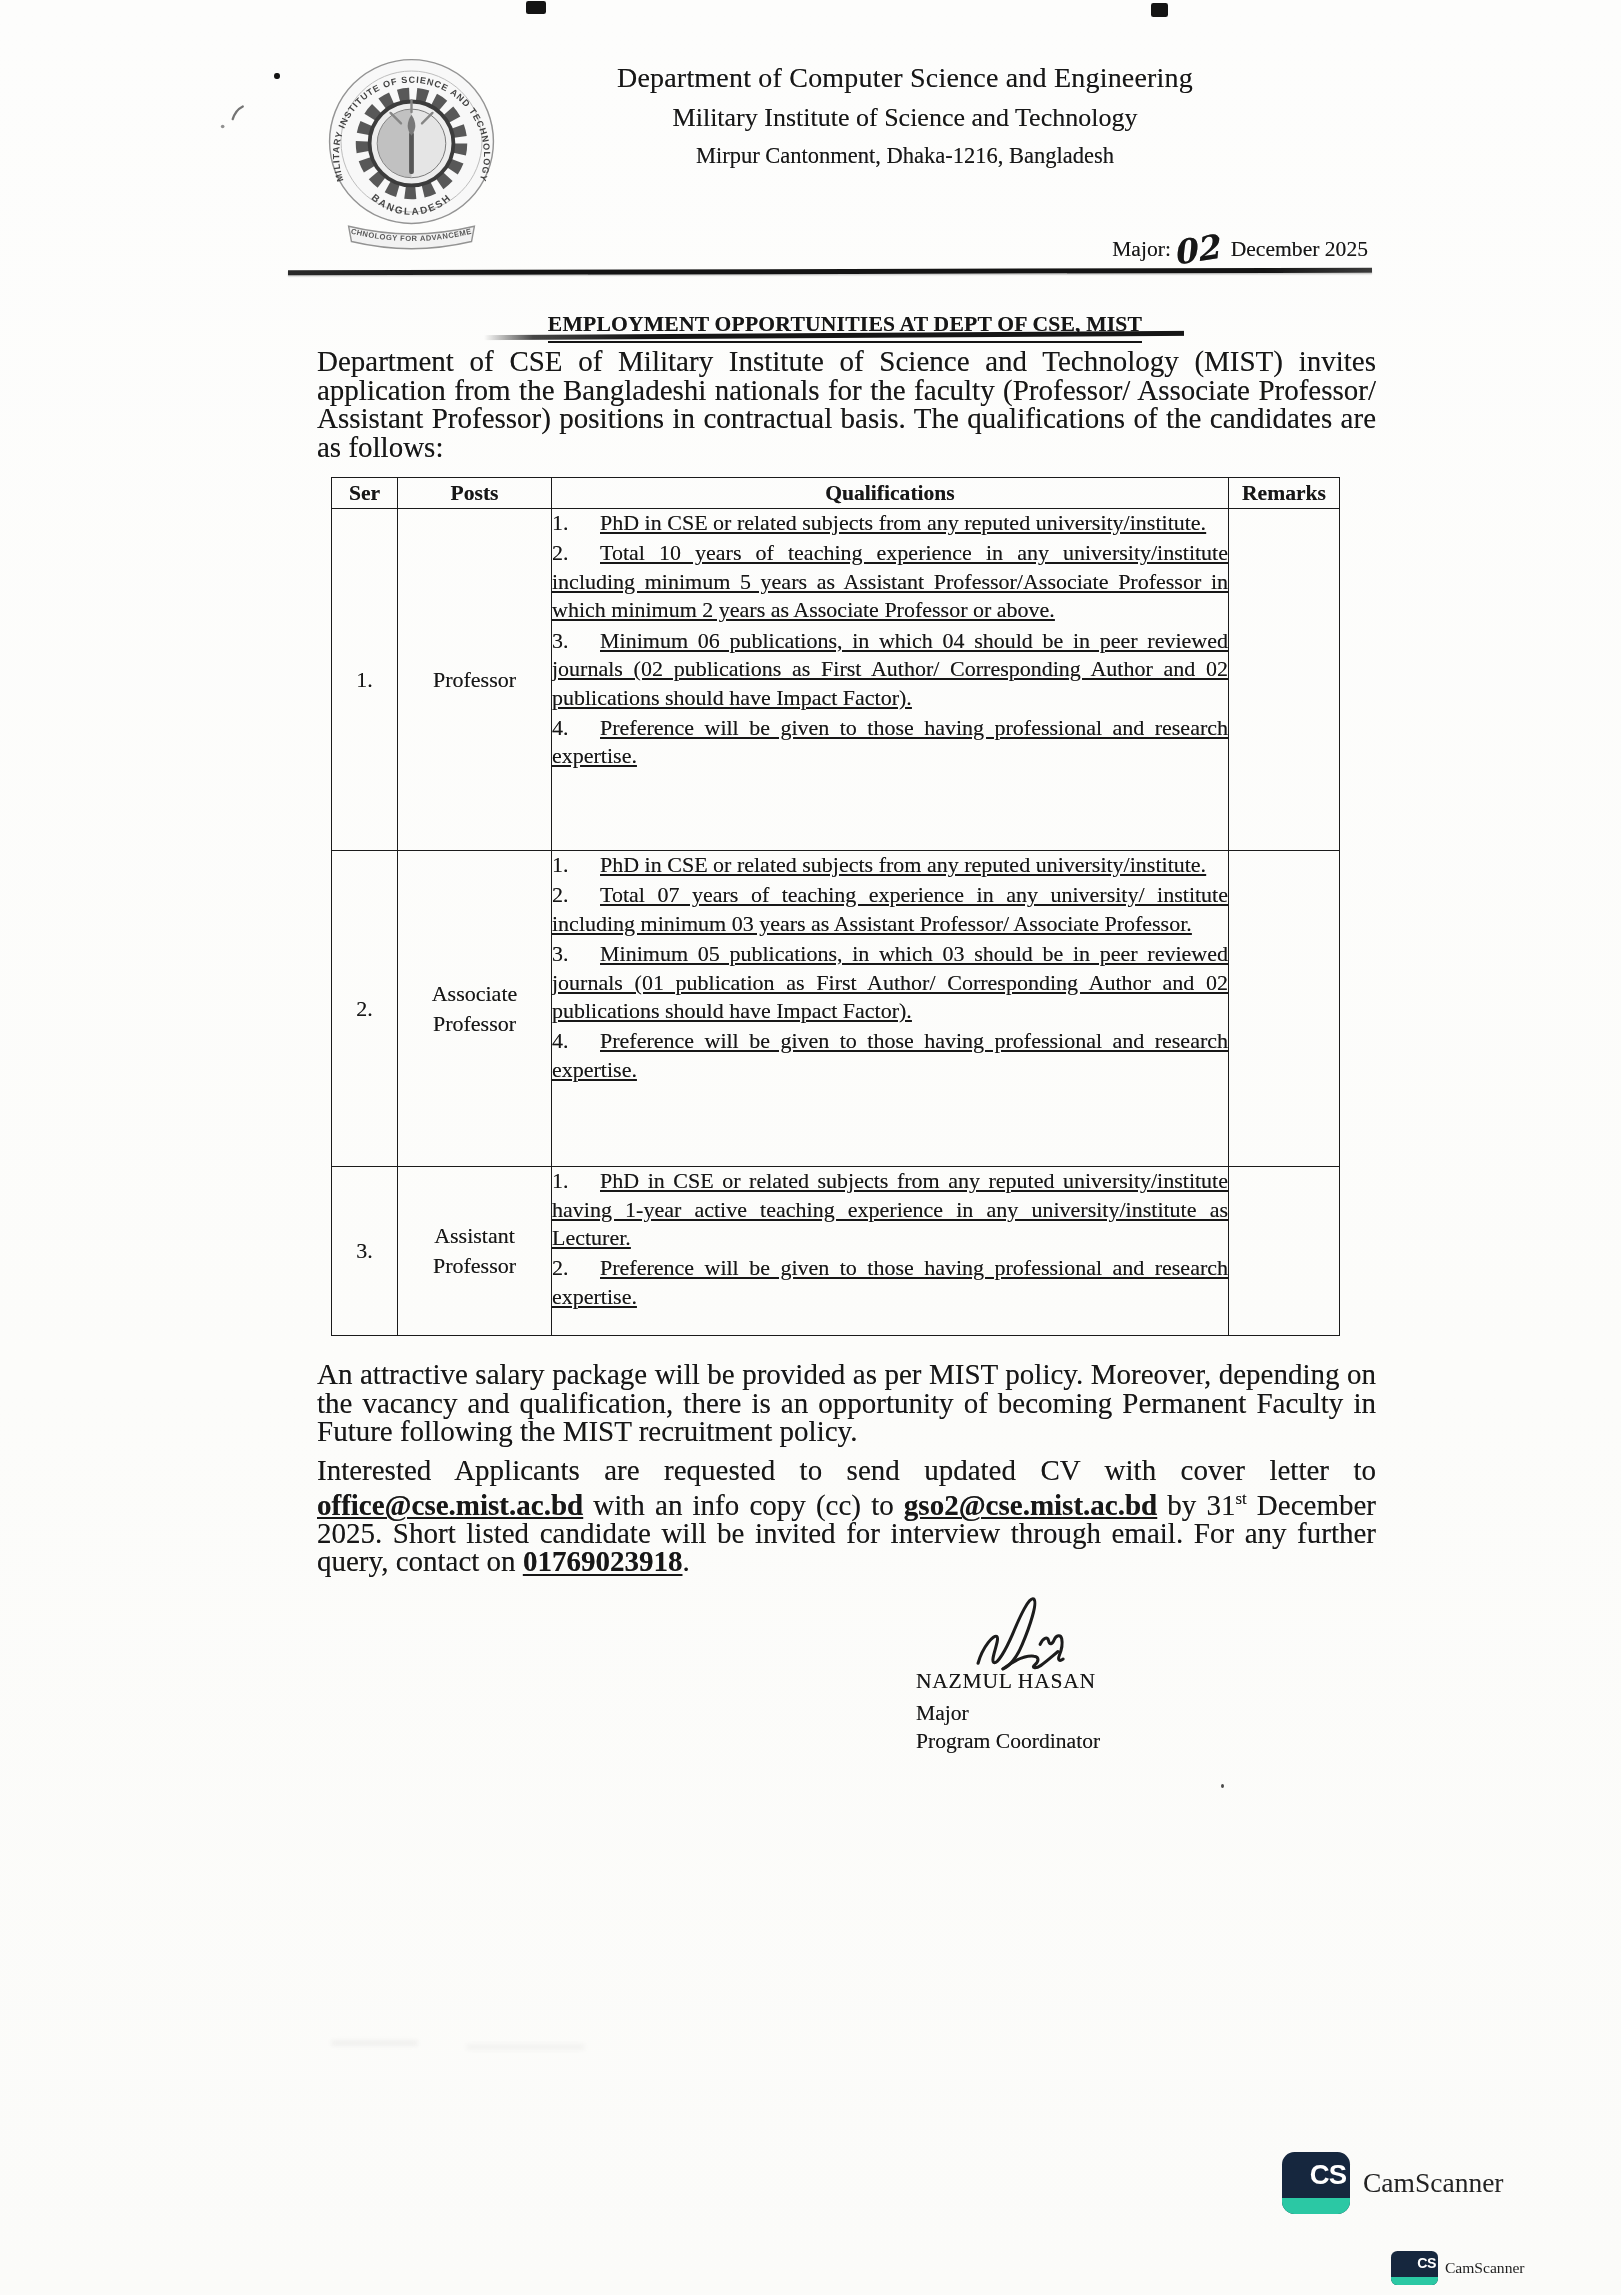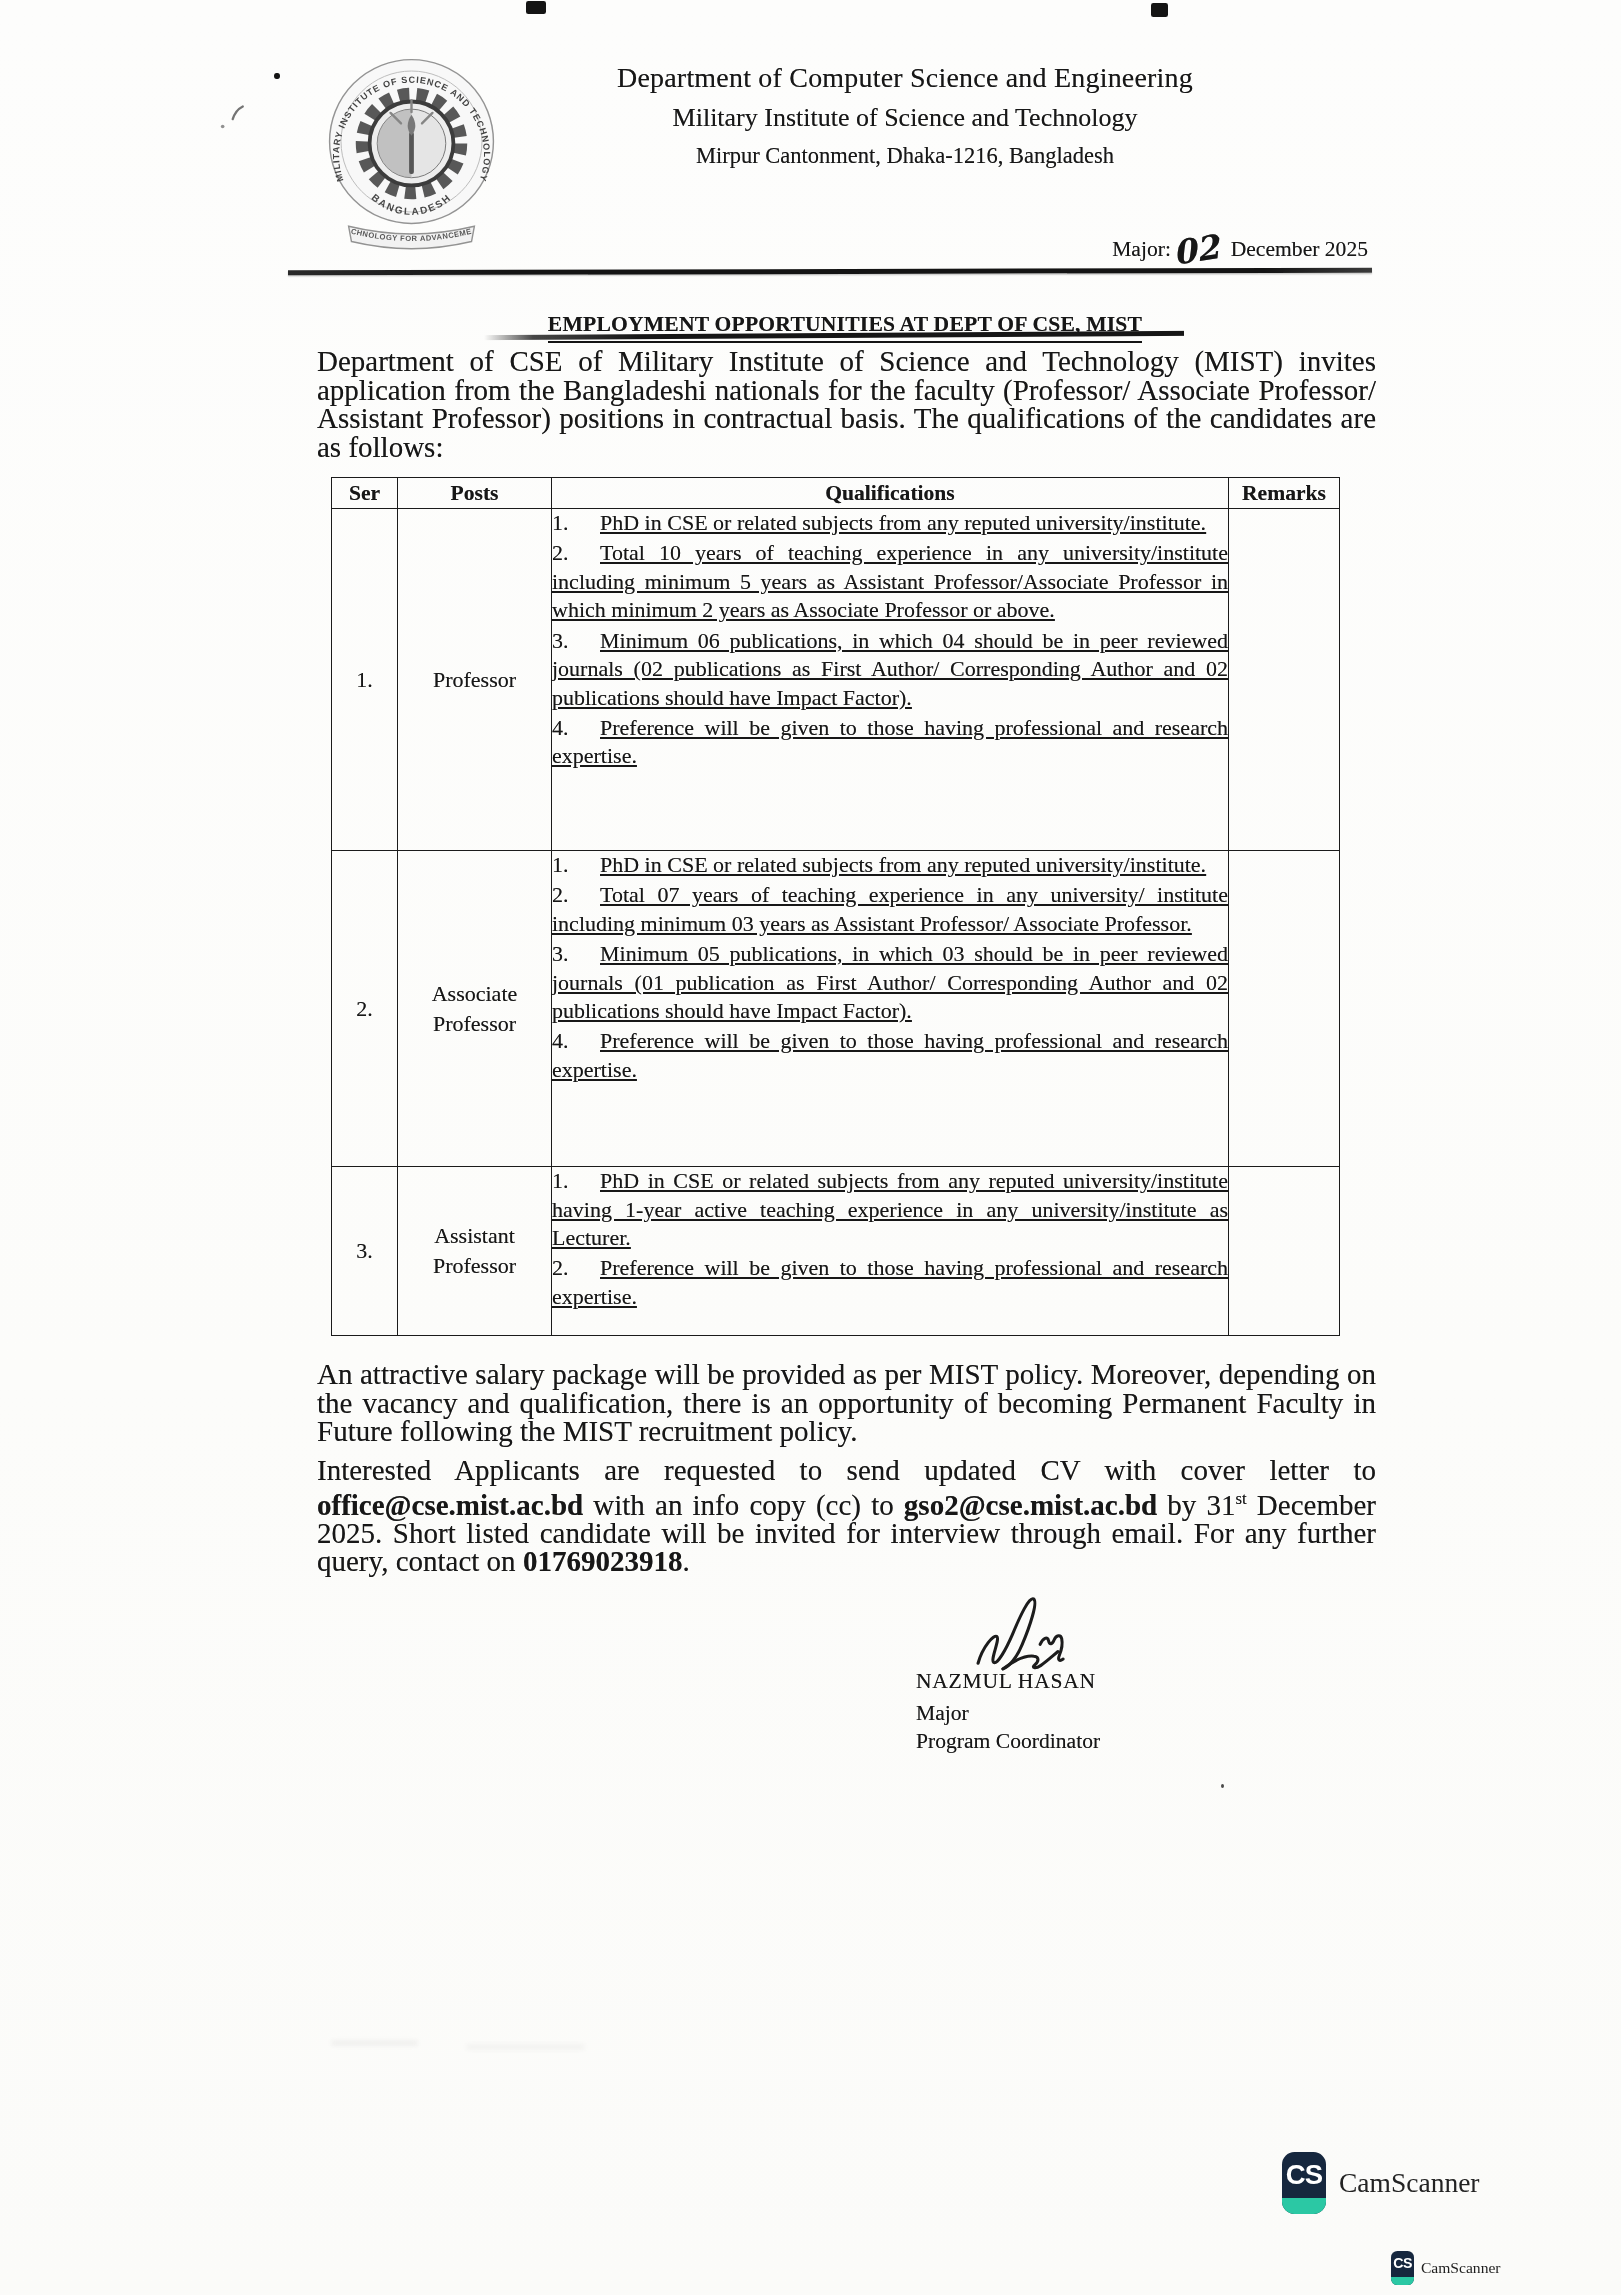--- a/index.html
+++ b/index.html
@@ -41,21 +41,21 @@
   .title-u2 { position:absolute; left:484px; top:333px; width:700px; height:4.6px;
     background:linear-gradient(to right,rgba(25,25,25,0),rgba(25,25,25,.8) 7%,#161616 22%,#161616);
     transform:rotate(-.35deg); filter:blur(0.3px); }
 
   
   .para { position:absolute; left:317px; width:1059px; font-size:29px; line-height:28.5px;
     text-align:justify; text-align-last:left; }
   .intro { top:347px; }
   .para-salary { top:1360px; }
   .para-apply { top:1456px; }
-  .em { font-weight:bold; text-underline-offset:2.8px; text-decoration-thickness:1.8px; }
+  .em { font-weight:bold; text-decoration:underline; text-underline-offset:2.8px; text-decoration-thickness:1.8px; }
   .sup { font-size:.58em; vertical-align:super; }
 
   
   table.qual { position:absolute; left:331px; top:477px; width:1008px;
     border-collapse:collapse; table-layout:fixed; }
   table.qual th, table.qual td { border:1.8px solid #1b1b1b; padding:0; }
   table.qual th { height:30px; font-size:21.6px; font-weight:bold; text-align:center; }
   col.c-ser { width:66px; } col.c-post { width:154px; } col.c-qual { width:677px; } col.c-rem { width:111px; }
   tr.r1 { height:342px; } tr.r2 { height:316px; } tr.r3 { height:169px; }
   td.ser-cell, td.post-cell { text-align:center; vertical-align:middle; font-size:22px; line-height:1.35; }
@@ -68,21 +68,21 @@
   .sig-svg { position:absolute; left:964px; top:1589px; width:124px; height:94px; }
   .sig-line { position:absolute; font-size:21.6px; white-space:nowrap; }
   .sig-name { left:916px; top:1669px; letter-spacing:0.7px; }
   .sig-rank { left:916px; top:1701px; }
   .sig-role { left:916px; top:1729px; }
   .tiny-dot { position:absolute; width:3.2px; height:4.1px; background:#4a4a4a; border-radius:50%; filter:blur(0.5px); }
 
   
   .wm { position:absolute; display:flex; align-items:center; }
   .cs-icon { position:relative; background:#16273e; overflow:hidden;
-    display:flex; justify-content:center; }
+    display:flex; justify-content:center;padding-left:24px; }
   .cs-strip { position:absolute; bottom:0; left:0; right:0; background:#2bc8a4; }
   .cs-txt { color:#ffffff; font-family:"Liberation Sans",sans-serif; font-weight:bold; letter-spacing:-0.9px; }
   .wm-big { left:1282px; top:2152px; gap:13px; }
   .wm-big .cs-icon { width:44px; height:62px; border-radius:12.4px; }
   .wm-big .cs-strip { height:15.6px; }
   .wm-big .cs-txt { font-size:27.5px; margin-top:7.3px; }
   .wm-big .wm-text { font-size:27.5px; color:#232323; }
   .wm-small { left:1391px; top:2251px; gap:6.9px; }
   .wm-small .cs-icon { width:23px; height:34px; border-radius:6.4px; }
   .wm-small .cs-strip { height:8.3px; }

